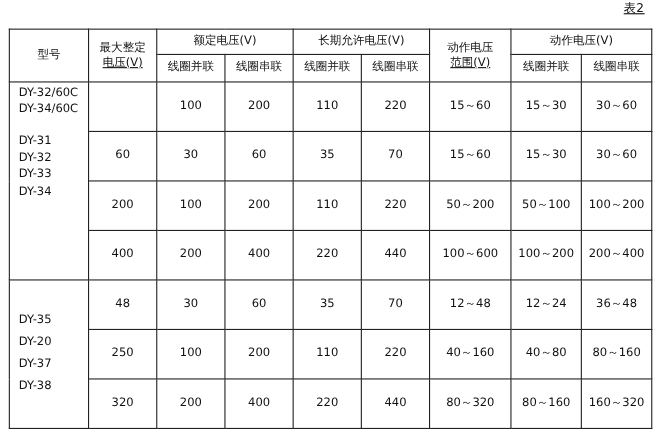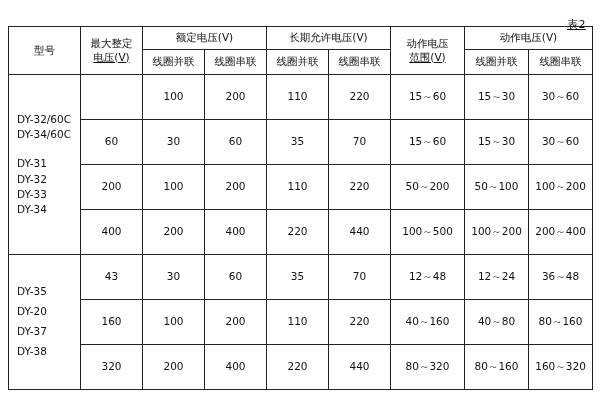--- a/index.html
+++ b/index.html
@@ -15,21 +15,21 @@
     overflow: hidden;
   }
   .page {
     position: relative;
     width: 600px;
     height: 400px;
     box-sizing: border-box;
   }
   .caption {
     position: absolute;
-    top: 17px;
+    top: 0;
     right: 14px;
     font-size: 11px;
     color: #111111;
     letter-spacing: 0.5px;
     text-decoration: underline;
   }
   .table-wrap {
     position: absolute;
     top: 26px;
     left: 8px;
@@ -117,21 +117,21 @@
           <td style="height:24px">线圈串联</td>
           <td style="height:24px">线圈并联</td>
           <td style="height:24px">线圈串联</td>
         </tr>
       </thead>
 
       <tbody>
 
         <tr>
           <td rowspan="4" style="padding:0;border-bottom:1px solid #222;">
-            <div style="display:flex;flex-direction:column;justify-content:center;align-items:flex-start;height:176px;padding-left:8px;">
+            <div style="display:flex;flex-direction:column;align-items:flex-start;height:176px;padding-left:8px;">
               <div style="line-height:1.45;font-size:10.5px;text-align:left;">
                 <div>DY-32/60C</div>
                 <div>DY-34/60C</div>
                 <div style="height:14px"></div>
                 <div>DY-31</div>
                 <div>DY-32</div>
                 <div>DY-33</div>
                 <div>DY-34</div>
               </div>
             </div>
@@ -164,47 +164,47 @@
           <td class="data-cell">50～200</td>
           <td class="data-cell">50～100</td>
           <td class="data-cell">100～200</td>
         </tr>
         <tr class="group-end">
           <td class="data-cell">400</td>
           <td class="data-cell">200</td>
           <td class="data-cell">400</td>
           <td class="data-cell">220</td>
           <td class="data-cell">440</td>
-          <td class="data-cell">100～500</td>
+          <td class="data-cell">100～600</td>
           <td class="data-cell">100～200</td>
           <td class="data-cell">200～400</td>
         </tr>
 
         <tr>
           <td rowspan="3" style="padding:0;">
             <div style="display:flex;flex-direction:column;justify-content:center;align-items:flex-start;height:132px;padding-left:8px;">
               <div style="line-height:1.9;font-size:10.5px;text-align:left;">
                 <div>DY-35</div>
                 <div>DY-20</div>
                 <div>DY-37</div>
                 <div>DY-38</div>
               </div>
             </div>
           </td>
-          <td class="data-cell">43</td>
+          <td class="data-cell">48</td>
           <td class="data-cell">30</td>
           <td class="data-cell">60</td>
           <td class="data-cell">35</td>
           <td class="data-cell">70</td>
           <td class="data-cell">12～48</td>
           <td class="data-cell">12～24</td>
           <td class="data-cell">36～48</td>
         </tr>
         <tr>
-          <td class="data-cell">160</td>
+          <td class="data-cell">250</td>
           <td class="data-cell">100</td>
           <td class="data-cell">200</td>
           <td class="data-cell">110</td>
           <td class="data-cell">220</td>
           <td class="data-cell">40～160</td>
           <td class="data-cell">40～80</td>
           <td class="data-cell">80～160</td>
         </tr>
         <tr class="group-end">
           <td class="data-cell">320</td>

